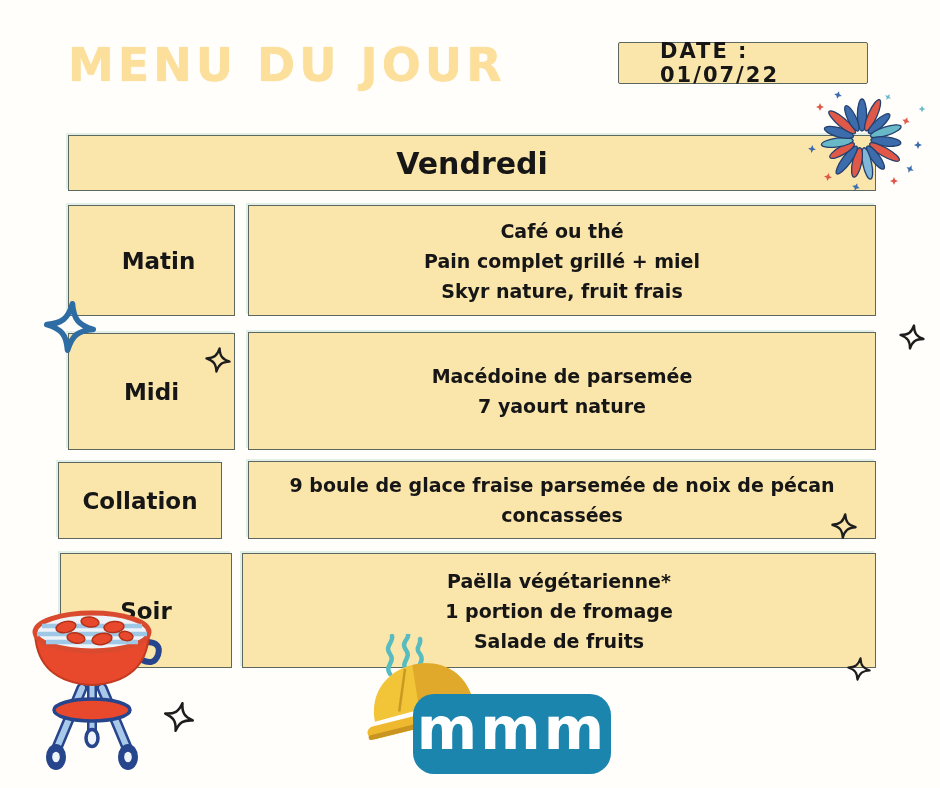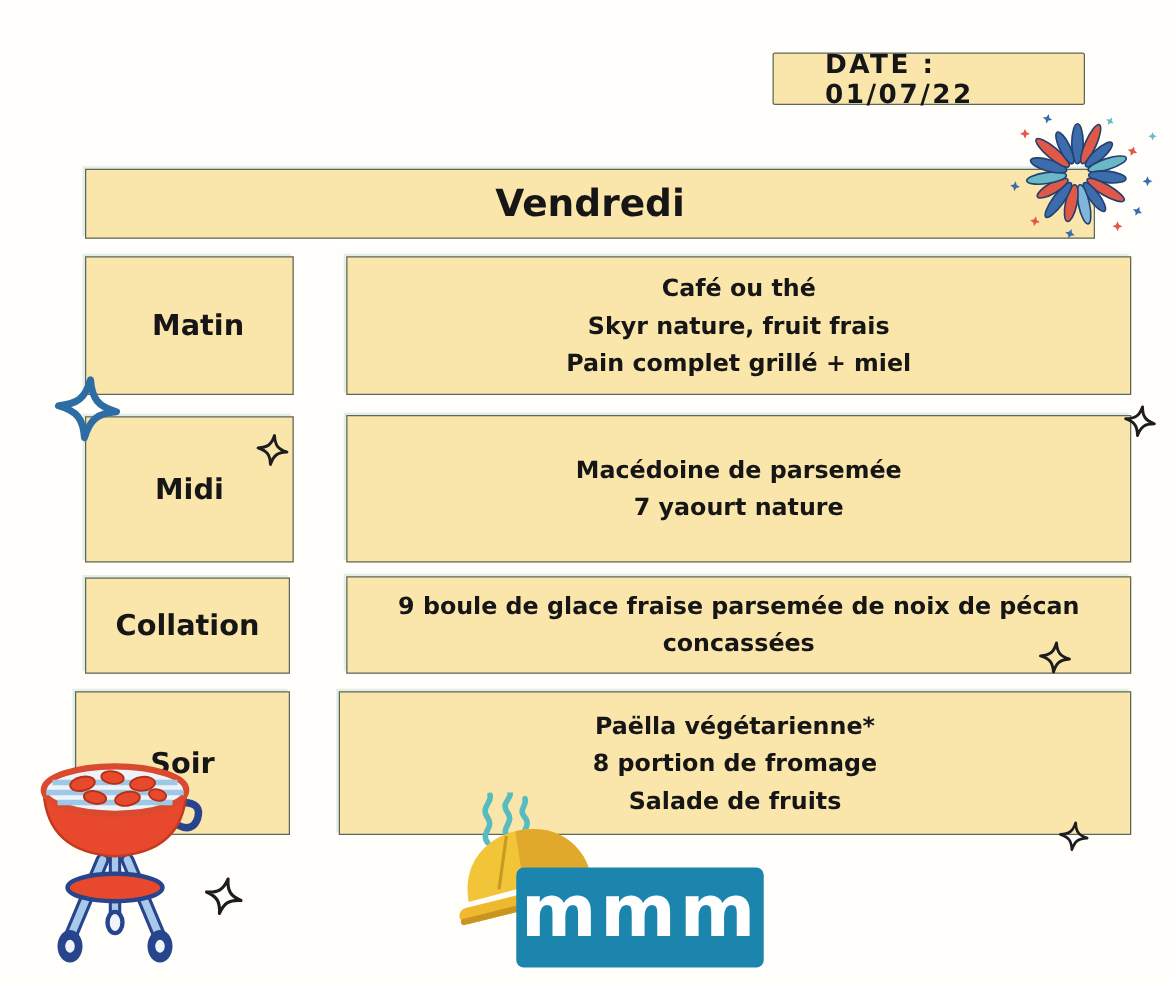--- a/index.html
+++ b/index.html
@@ -46,89 +46,89 @@
   .label-box {
     position:absolute;
     display:flex; align-items:center; justify-content:center;
     font-size:23px; font-weight:bold;
   }
   .content-box {
     position:absolute;
     display:flex; flex-direction:column; align-items:center; justify-content:center;
     font-size:19px; font-weight:bold; line-height:30px; text-align:center;
     padding:16px 26px;
-    margin-left:29px;
   }
 
   .label-matin   { left:68px;  top:205px; width:167px; height:111px;padding-left:14px; }
   .content-matin { left:248px; top:205px; width:628px; height:111px; }
   .label-midi    { left:68px;  top:333px; width:167px; height:117px; }
   .content-midi  { left:248px; top:332px; width:628px; height:118px; }
-  .label-collation   { left:68px;  top:462px; width:164px; height:77px; }
+  .label-collation   { left:58px;  top:462px; width:164px; height:77px; }
   .content-collation { left:248px; top:461px; width:628px; height:78px; }
   .label-soir    { left:60px;  top:553px; width:172px; height:115px; }
   .content-soir  { left:242px; top:553px; width:634px; height:115px; }
 
   
   .decor { position:absolute; pointer-events:none; }
   .fireworks { left:798px; top:85px; width:132px; height:108px; }
   .sparkle-blue { left:42px; top:289px; width:56px; height:76px; transform:rotate(6deg); color:#2e6da4; }
   .sparkle-midi { left:204px; top:342px; width:28px; height:36px; transform:rotate(8deg); color:#1d1d1d; }
   .sparkle-right { left:898px; top:318px; width:28px; height:38px; transform:rotate(10deg); color:#1d1d1d; }
   .sparkle-collation { left:830px; top:506px; width:28px; height:40px; transform:rotate(6deg); color:#1d1d1d; }
   .sparkle-soir { left:846px; top:650px; width:26px; height:38px; transform:rotate(8deg); color:#1d1d1d; }
   .sparkle-bottomleft { left:162px; top:694px; width:34px; height:46px; transform:rotate(14deg); color:#1d1d1d; }
   .bbq { left:14px; top:590px; width:152px; height:190px; }
   .cloche { left:356px; top:634px; width:138px; height:108px; }
 
   
   .brand-logo {
     position:absolute; left:413px; top:694px; width:198px; height:80px;
-    background:#1c85ae; border-radius:6px;
+    background:#1c85ae; border-radius:21px;
     display:flex; align-items:center; justify-content:center;
   }
   .brand-logo span {
     color:#ffffff; font-size:58px; font-weight:bold; letter-spacing:3px;
     line-height:1; margin-top:-10px;
   }
 </style>
 </head>
 <body>
 
 <div class="poster">
 
+  <div class="page-title">MENU DU JOUR</div>
 
   <div class="date-box ybox" style="box-shadow:none;padding-left:41px;">
     <span>DATE : 01/07/22</span>
   </div>
 
   <div class="day-header ybox">Vendredi</div>
 
   <div class="label-box ybox label-matin">Matin</div>
   <div class="content-box ybox content-matin">
     <div>Café ou thé</div>
+    <div>Pain complet grillé + miel</div>
     <div>Skyr nature, fruit frais</div>
-    <div>Pain complet grillé + miel</div>
   </div>
 
   <div class="label-box ybox label-midi">Midi</div>
   <div class="content-box ybox content-midi">
     <div>Macédoine de parsemée</div>
     <div>7 yaourt nature</div>
   </div>
 
   <div class="label-box ybox label-collation">Collation</div>
   <div class="content-box ybox content-collation">
     <div>9 boule de glace fraise parsemée de noix de pécan concassées</div>
   </div>
 
   <div class="label-box ybox label-soir">Soir</div>
   <div class="content-box ybox content-soir">
     <div>Paëlla végétarienne*</div>
-    <div>8 portion de fromage</div>
+    <div>1 portion de fromage</div>
     <div>Salade de fruits</div>
   </div>
 
   <svg class="decor fireworks" viewBox="0 0 132 108">
     <g stroke="#23406e" stroke-width="1.3">
       <g transform="rotate(0,64,54)">
           <ellipse cx="64" cy="30" rx="4.6" ry="16" fill="#3c6cac"></ellipse>
         </g>
       <g transform="rotate(24,64,54)">
           <ellipse cx="64" cy="28" rx="4.4" ry="17" fill="#e05848"></ellipse>

